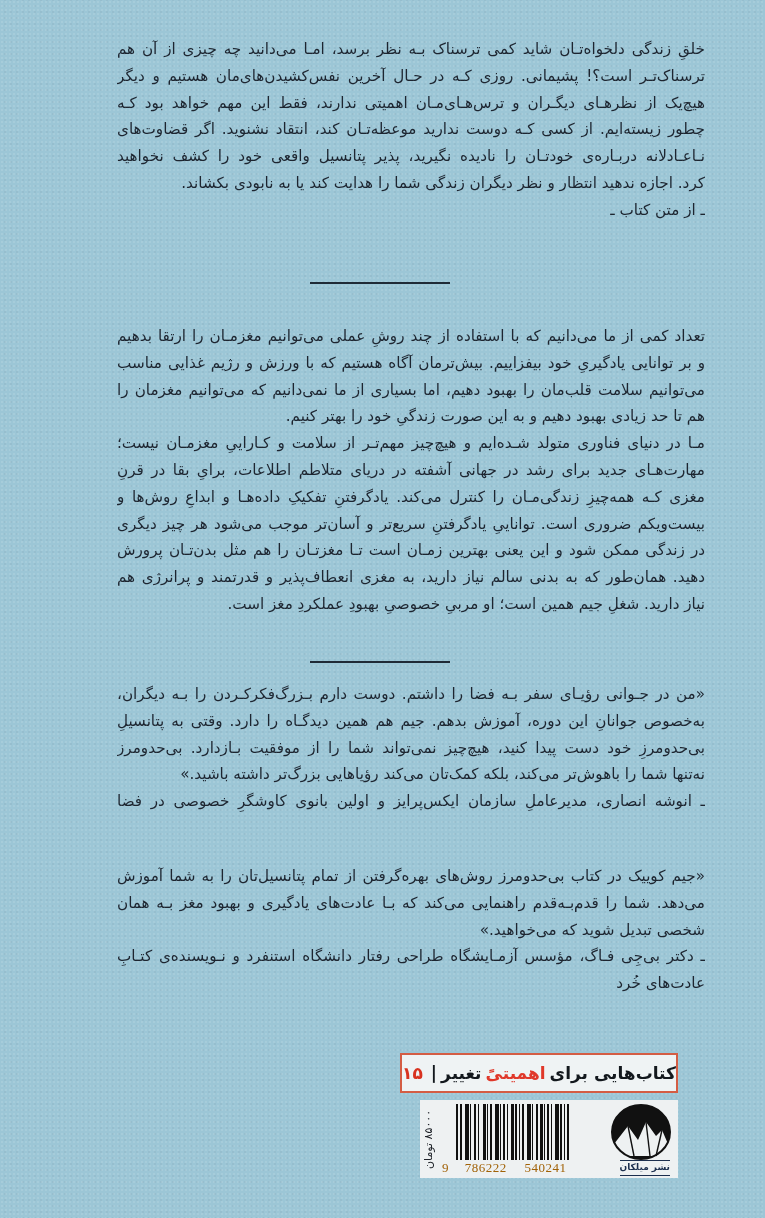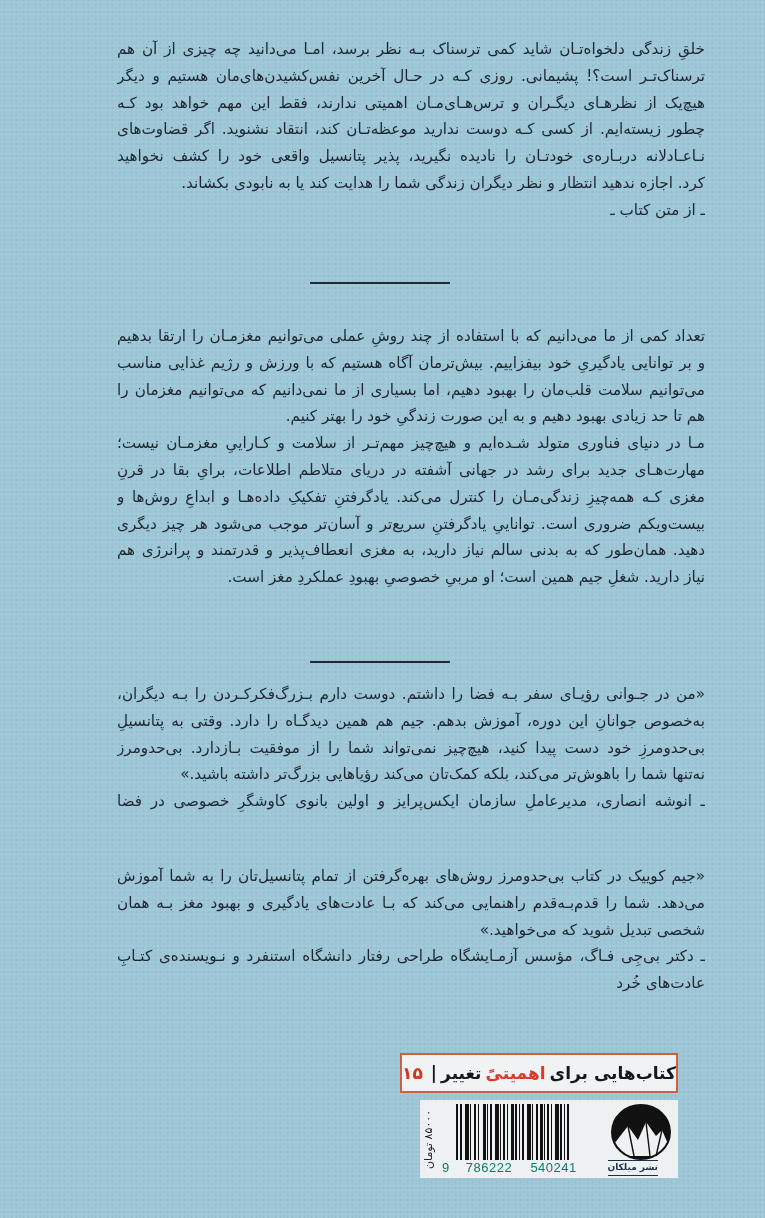--- a/index.html
+++ b/index.html
@@ -80,36 +80,36 @@
     .barcode {
       position: absolute;
       left: 36px; top: 4px;
       width: 140px; height: 56px;
       display: flex; align-items: stretch;
     }
     .barcode span { display: block; background: #111; height: 100%; }
     .barcode-digits {
       position: absolute;
       left: 22px; top: 60px;
-      font-family: Liberation Sans, sans-serif;
-      font-size: 13px; color: #0f766e;
+      font-family: Liberation Serif, serif;
+      font-size: 13px; color: #a16207;
       letter-spacing: 0.5px;
       white-space: nowrap;
       direction: ltr;
     }
     .barcode-digits .g1 { margin-right: 12px; }
     .barcode-digits .g2 { margin-right: 14px; }
     .logo {
       position: absolute;
       left: 190px; top: 4px;
       width: 62px; height: 70px;
     }
     .logo-label {
       position: absolute;
-      left: 188px; top: 60px;
+      left: 200px; top: 60px;
       width: 50px; height: 16px;
       font-size: 9px; font-weight: bold;
       color: #1c2f4e;
       direction: rtl;
       text-align: center;
       border-top: 1.5px solid #1c2f4e;
       border-bottom: 1.5px solid #1c2f4e;
       line-height: 12px;
       white-space: nowrap;
     }
@@ -133,20 +133,21 @@
 
   <div class="block" style="top:263px;margin-top:24px;">
     <span class="line">تعداد کمی از ما می‌دانیم که با استفاده از چند روشِ عملی می‌توانیم مغزمـان را ارتقا بدهیم</span>
     <span class="line">و بر توانایی یادگیریِ خود بیفزاییم. بیش‌ترمان آگاه هستیم که با ورزش و رژیم غذایی مناسب</span>
     <span class="line">می‌توانیم سلامت قلب‌مان را بهبود دهیم، اما بسیاری از ما نمی‌دانیم که می‌توانیم مغزمان را</span>
     <span class="line last">هم تا حد زیادی بهبود دهیم و به این صورت زندگیِ خود را بهتر کنیم.</span>
     <span class="line">مـا در دنیای فناوری متولد شـده‌ایم و هیچ‌چیز مهم‌تـر از سلامت و کـاراییِ مغزمـان نیست؛</span>
     <span class="line">مهارت‌هـای جدید برای رشد در جهانی آشفته در دریای متلاطم اطلاعات، برایِ بقا در قرنِ</span>
     <span class="line">مغزی کـه همه‌چیزِ زندگی‌مـان را کنترل می‌کند. یادگرفتنِ تفکیکِ داده‌هـا و ابداعِ روش‌ها و</span>
     <span class="line">بیست‌ویکم ضروری است. تواناییِ یادگرفتنِ سریع‌تر و آسان‌تر موجب می‌شود هر چیز دیگری</span>
+    <span class="line">در زندگی ممکن شود و این یعنی بهترین زمـان است تـا مغزتـان را هم مثل بدن‌تـان پرورش</span>
     <span class="line">دهید. همان‌طور که به بدنی سالم نیاز دارید، به مغزی انعطاف‌پذیر و قدرتمند و پرانرژی هم</span>
     <span class="line last">نیاز دارید. شغلِ جیم همین است؛ او مربیِ خصوصیِ بهبودِ عملکردِ مغز است.</span>
   </div>
 
   <div class="divider" style="top:625px;"></div>
 
   <div class="block" style="top:645px;">
     <span class="line">«من در جـوانی رؤیـای سفر بـه فضا را داشتم. دوست دارم بـزرگ‌فکرکـردن را بـه دیگران،</span>
     <span class="line">به‌خصوص جوانانِ این دوره، آموزش بدهم. جیم هم همین دیدگـاه را دارد. وقتی به پتانسیلِ</span>
     <span class="line">بی‌حدومرزِ خود دست پیدا کنید، هیچ‌چیز نمی‌تواند شما را از موفقیت بـازدارد. بی‌حدومرز</span>

